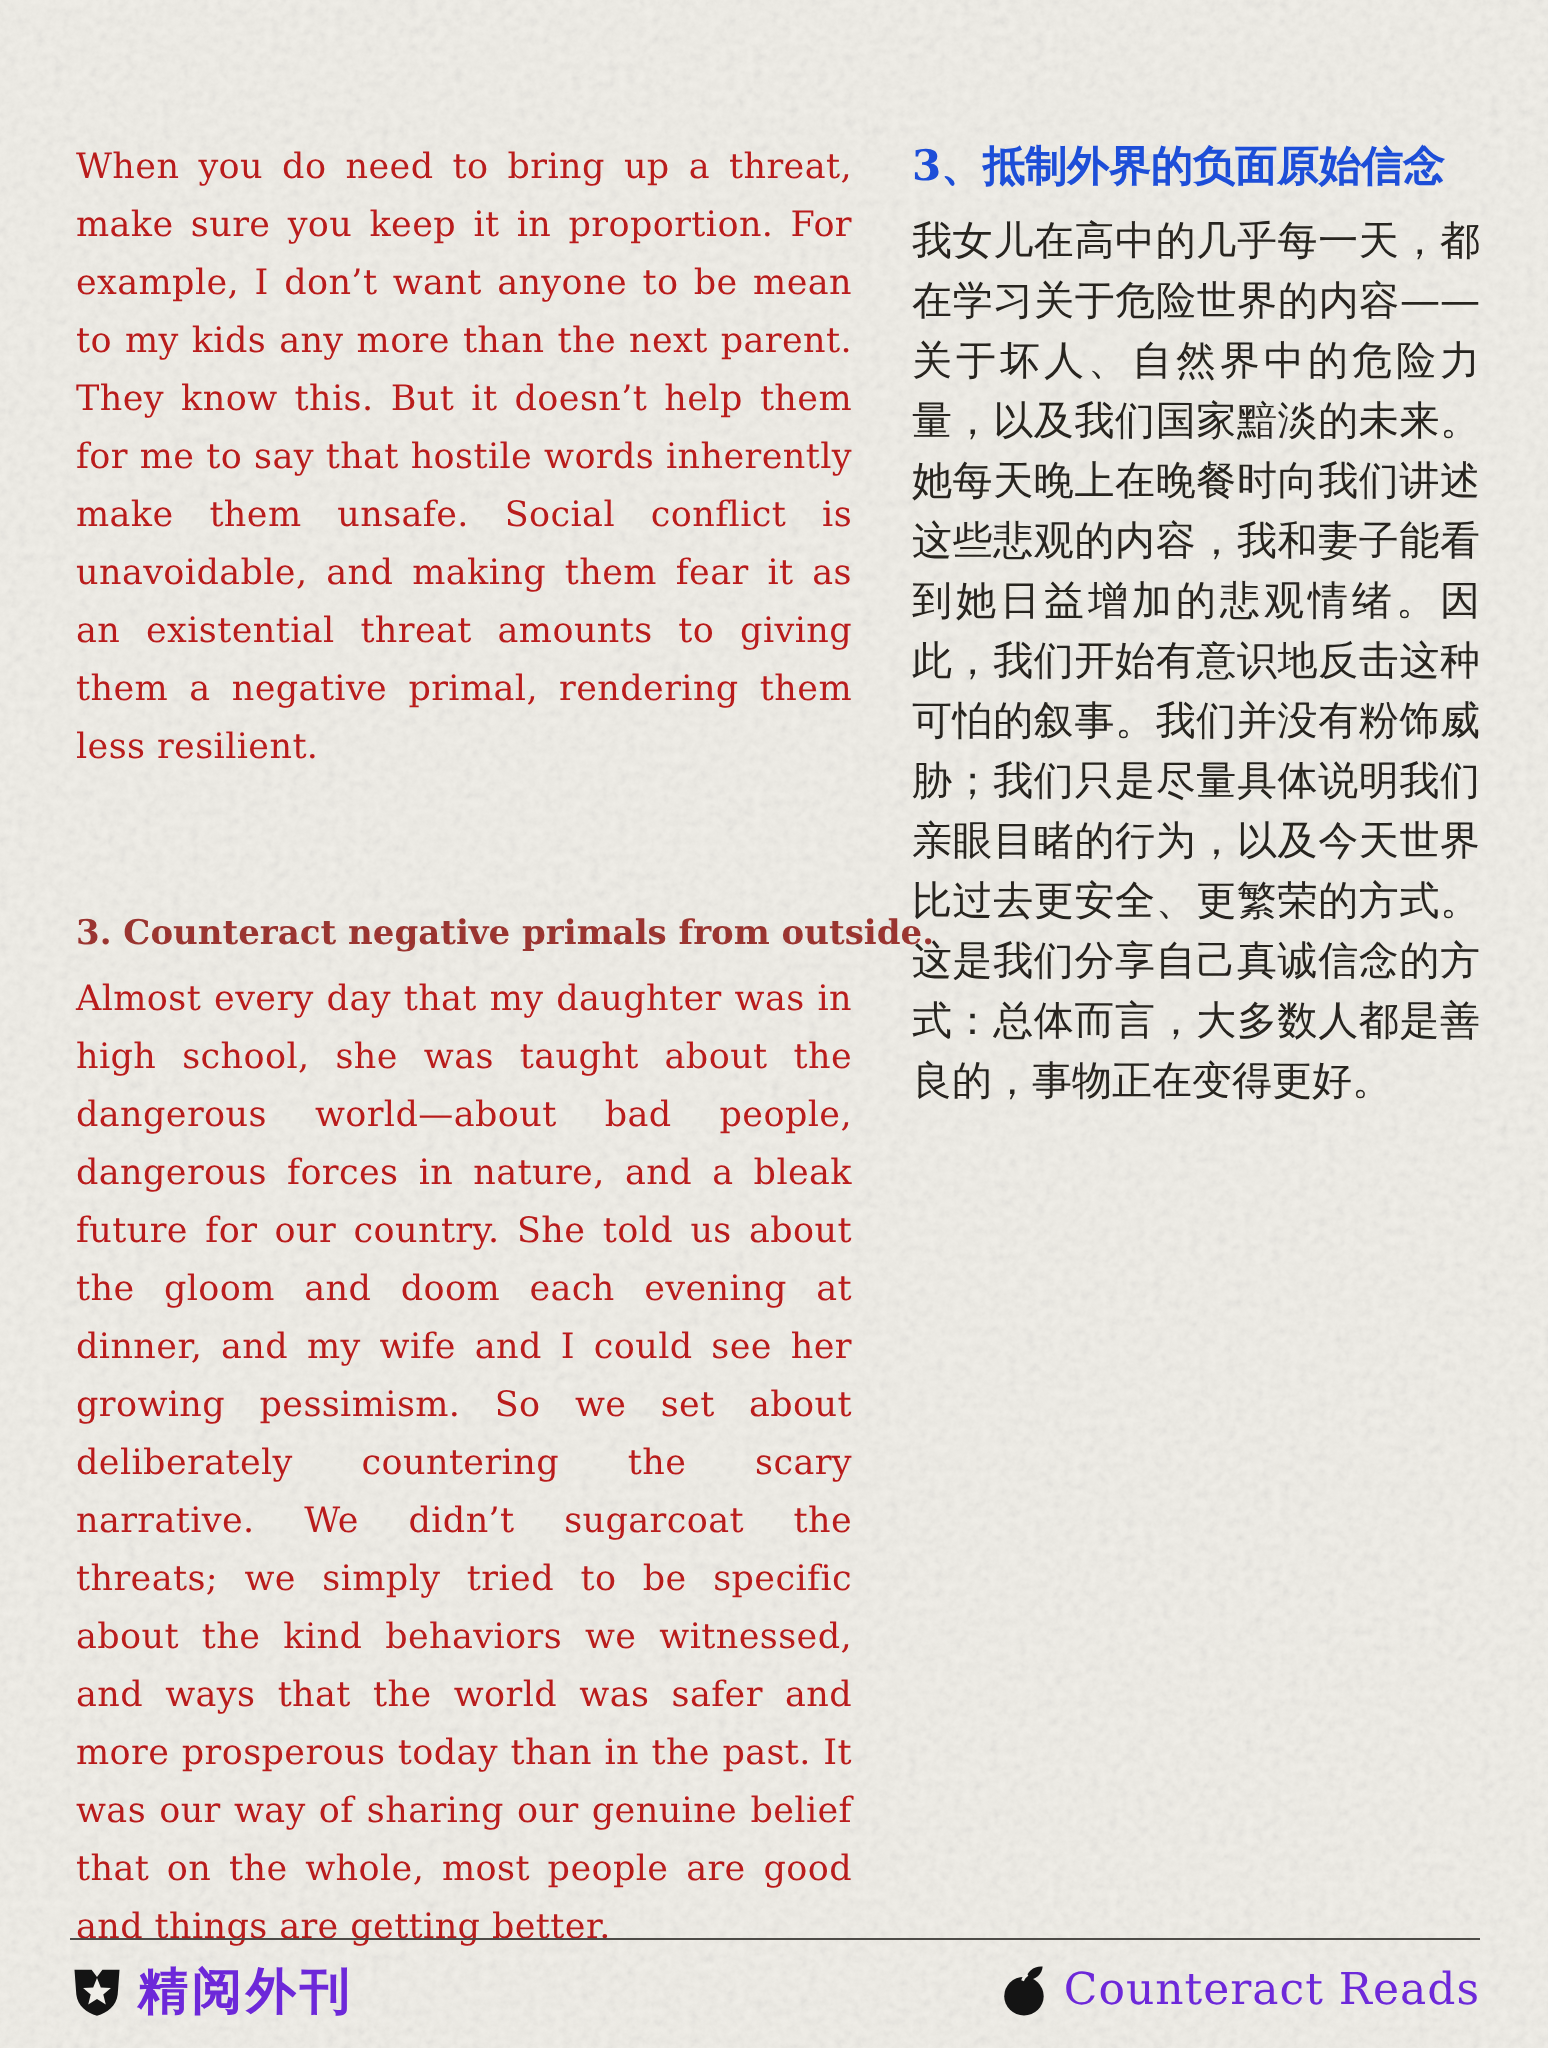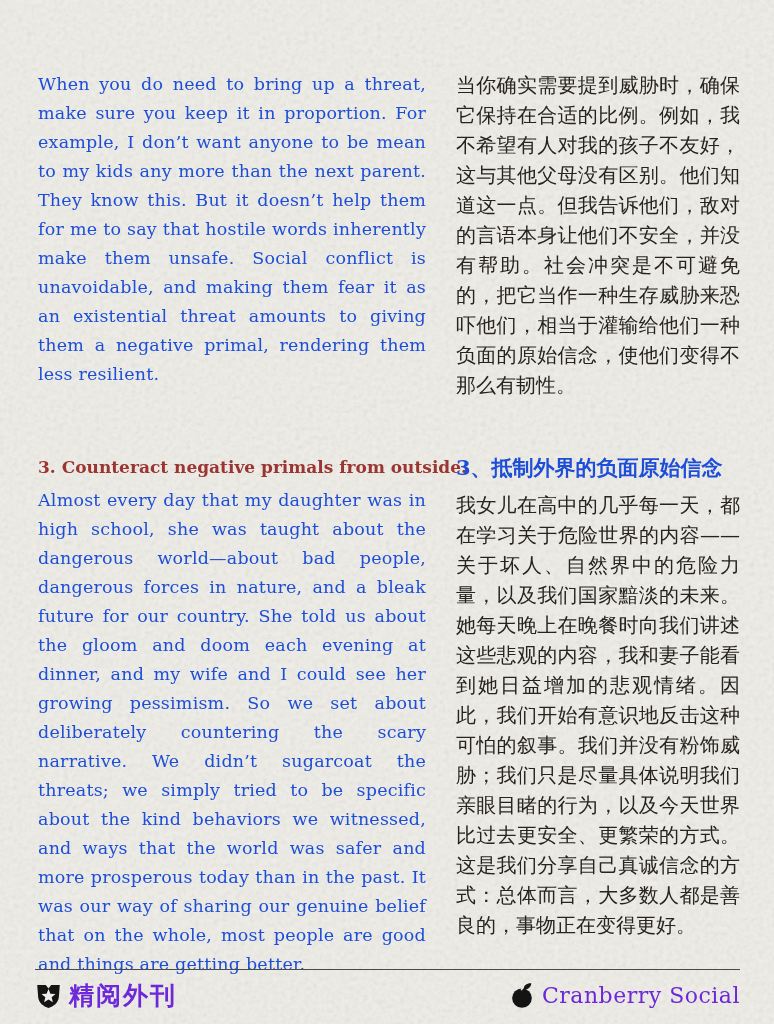--- a/index.html
+++ b/index.html
@@ -21,21 +21,21 @@
     display: flex; gap: 30px;
   }
   .col-en { width: 388px; flex: 0 0 388px; }
   .col-zh { flex: 1; }
   .block-first { height: 385px; }
   .en-para {
     margin: 0;
     font-size: 17.5px;
     line-height: 29px;
     text-align: justify;
-    color: #1d4ed8;
+    color: #b91c1c;
     letter-spacing: .2px;
   }
   .en-heading {
     margin: 0 0 7px 0;
     font-size: 17px;
     font-weight: bold;
     color: #9a3531;
     white-space: nowrap;
     line-height: 24px;
   }
@@ -95,23 +95,20 @@
     <div class="block-first">
       <p class="en-para">When you do need to bring up a threat, make sure you keep it in proportion. For example, I don’t want anyone to be mean to my kids any more than the next parent. They know this. But it doesn’t help them for me to say that hostile words inherently make them unsafe. Social conflict is unavoidable, and making them fear it as an existential threat amounts to giving them a negative primal, rendering them less resilient.</p>
     </div>
     <div>
       <h3 class="en-heading">3. Counteract negative primals from outside.</h3>
       <p class="en-para">Almost every day that my daughter was in high school, she was taught about the dangerous world—about bad people, dangerous forces in nature, and a bleak future for our country. She told us about the gloom and doom each evening at dinner, and my wife and I could see her growing pessimism. So we set about deliberately countering the scary narrative. We didn’t sugarcoat the threats; we simply tried to be specific about the kind behaviors we witnessed, and ways that the world was safer and more prosperous today than in the past. It was our way of sharing our genuine belief that on the whole, most people are good and things are getting better.</p>
     </div>
   </div>
 
   <div class="col-zh">
-    <div class="block-first">
-      <p class="zh-para">当你确实需要提到威胁时，确保它保持在合适的比例。例如，我不希望有人对我的孩子不友好，这与其他父母没有区别。他们知道这一点。但我告诉他们，敌对的言语本身让他们不安全，并没有帮助。社会冲突是不可避免的，把它当作一种生存威胁来恐吓他们，相当于灌输给他们一种负面的原始信念，使他们变得不那么有韧性。</p>
-    </div>
     <div>
       <h3 class="zh-heading">3、抵制外界的负面原始信念</h3>
       <p class="zh-para">我女儿在高中的几乎每一天，都在学习关于危险世界的内容——关于坏人、自然界中的危险力量，以及我们国家黯淡的未来。她每天晚上在晚餐时向我们讲述这些悲观的内容，我和妻子能看到她日益增加的悲观情绪。因此，我们开始有意识地反击这种可怕的叙事。我们并没有粉饰威胁；我们只是尽量具体说明我们亲眼目睹的行为，以及今天世界比过去更安全、更繁荣的方式。这是我们分享自己真诚信念的方式：总体而言，大多数人都是善良的，事物正在变得更好。</p>
     </div>
   </div>
 
 </div>
 
 <div class="footer">
 
@@ -126,16 +123,16 @@
   </div>
 
   <div class="brand">
     <span class="icon">
       <svg width="25" height="27" viewBox="0 0 24 26" xmlns="http://www.w3.org/2000/svg">
         <ellipse cx="11.5" cy="15.5" rx="9.5" ry="9.3" fill="#141414"></ellipse>
         <path fill="#141414" d="M12.5 7.5 C12.8 3.5 16.5 0.8 20.5 1.2 C20.3 5 17 7.6 13.2 7.7 Z"></path>
         <path fill="#f0eee8" d="M10.2 7.8 C10.6 6.3 11.5 5.2 12.8 4.5 L13.6 5.6 C12.5 6.3 11.8 7.2 11.5 8.3 Z"></path>
       </svg>
     </span>
-    <span class="brand-right-label">Cranberry Social</span>
+    <span class="brand-right-label">Counteract Reads</span>
   </div>
 
 </div>
 
 </body></html>

